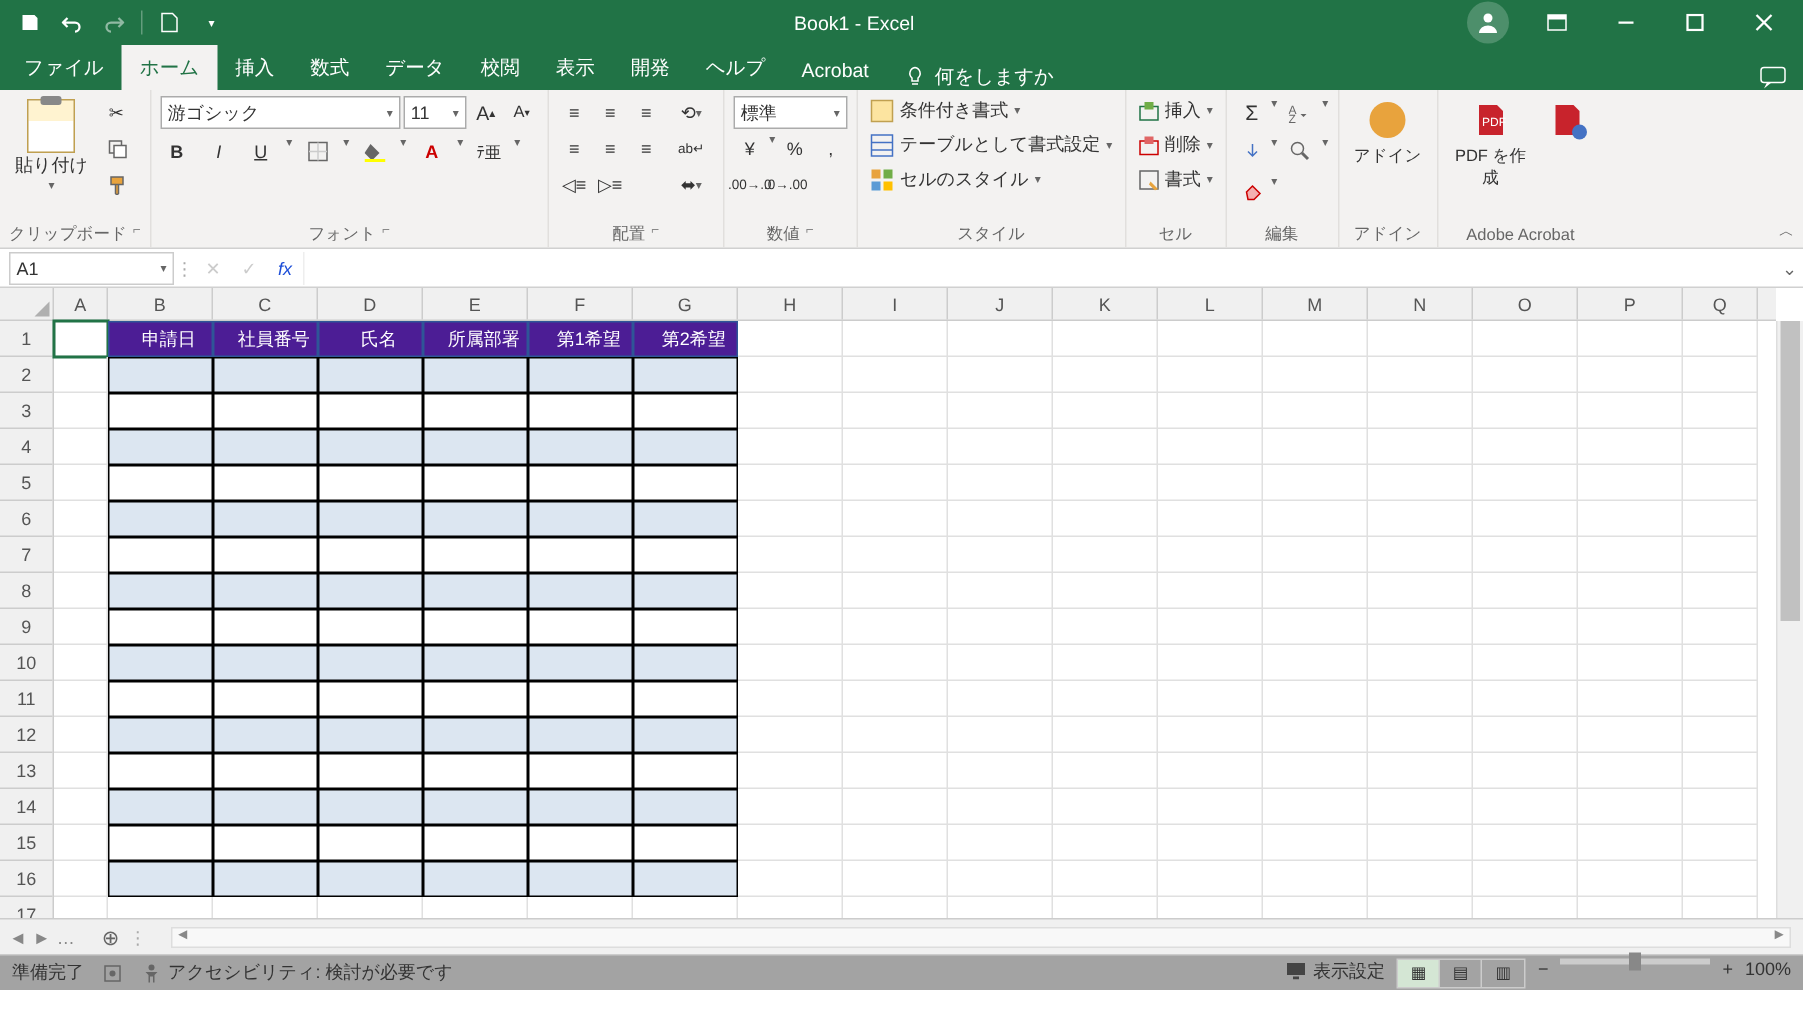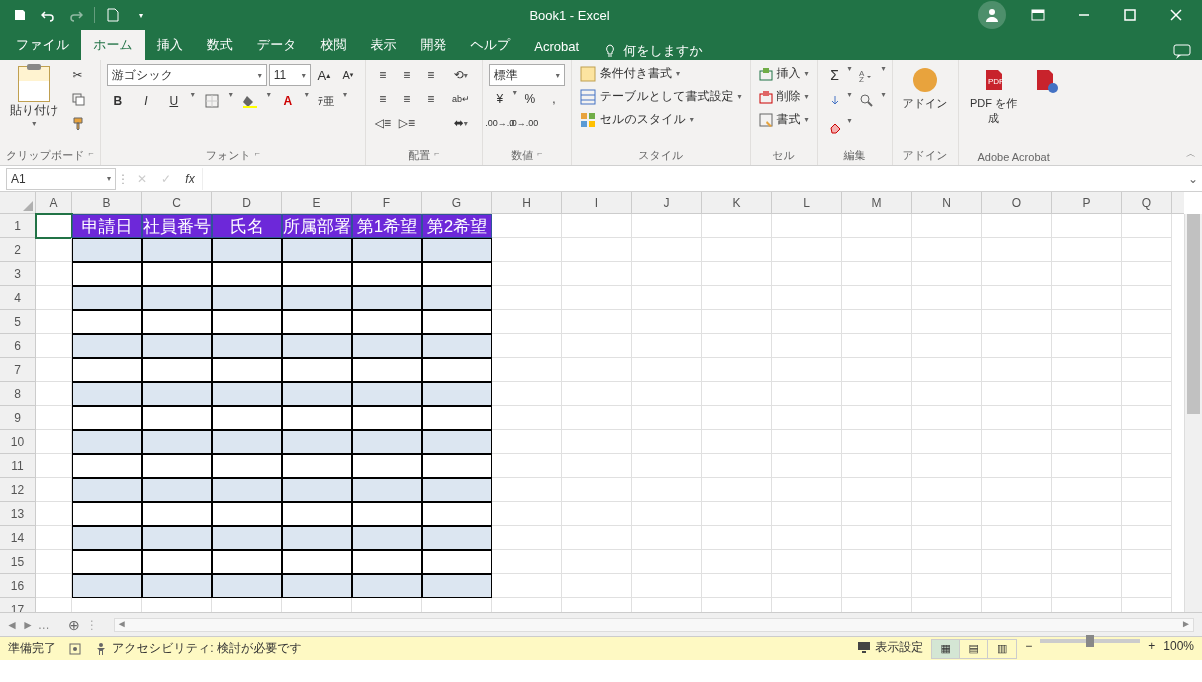--- a/index.html
+++ b/index.html
@@ -39,56 +39,56 @@
 .size-combo { width: 42px; height: 22px; border: 1px solid #ababab; background: #fff; padding: 0 4px; font-size: 12px; display: flex; align-items: center; justify-content: space-between; }
 .num-combo { width: 76px; height: 22px; border: 1px solid #ababab; background: #fff; padding: 0 4px; font-size: 12px; display: flex; align-items: center; justify-content: space-between; }
 .drop-tri { font-size: 8px; color: #666; }
 .style-row { display: flex; align-items: center; gap: 4px; font-size: 12px; cursor: pointer; padding: 1px 2px; white-space: nowrap; }
 .vert-big { display: flex; flex-direction: column; align-items: center; font-size: 11px; cursor: pointer; padding: 2px 4px; gap: 2px; }
 .collapse-caret { position: absolute; right: 6px; bottom: 4px; font-size: 10px; color: #666; cursor: pointer; }
 
 
 .formula-bar { height: 26px; border-bottom: 1px solid #d0d0d0; display: flex; align-items: center; background: #fff; }
 .name-box { width: 110px; height: 22px; border: 1px solid #ccc; margin-left: 6px; padding: 0 4px; display: flex; align-items: center; justify-content: space-between; font-size: 12px; }
-.fx-btn { width: 24px; text-align: center; color: #404040; cursor: pointer; }
+.fx-btn { width: 24px; text-align: center; color: #1d4ed8; cursor: pointer; }
 .fx-input { flex: 1; height: 22px; border-left: 1px solid #eee; padding: 0 6px; }
 .fb-expand { width: 18px; text-align: center; color: #666; cursor: pointer; }
 
 
 .grid-area { position: relative; height: 420px; overflow: hidden; background: #fff; }
 .corner { position: absolute; top: 0; left: 0; width: 36px; height: 22px; background: #f0f0f0; border-right: 1px solid #ccc; border-bottom: 1px solid #ccc; }
 .corner::after { content: ""; position: absolute; right: 2px; bottom: 2px; border-left: 10px solid transparent; border-bottom: 10px solid #b0b0b0; }
 .col-headers { position: absolute; top: 0; left: 36px; right: 18px; height: 22px; display: flex; background: #f0f0f0; border-bottom: 1px solid #ccc; }
 .col-h { border-right: 1px solid #ccc; text-align: center; font-size: 12px; color: #555; line-height: 22px; cursor: pointer; }
 .row-headers { position: absolute; top: 22px; left: 0; width: 36px; background: #f0f0f0; border-right: 1px solid #ccc; }
 .row-h { height: 24px; border-bottom: 1px solid #ccc; text-align: center; font-size: 12px; color: #555; line-height: 24px; cursor: pointer; }
 .cells { position: absolute; top: 22px; left: 36px; right: 18px; bottom: 0; }
 .cell-row { display: flex; height: 24px; }
 .cell { border-right: 1px solid #e0e0e0; border-bottom: 1px solid #e0e0e0; display: flex; align-items: center; justify-content: center; font-size: 12px; }
-.hdr-cell { background: #6d28d9; color: #fff; border: 1px solid #2f5597; font-size: 17px; }
+.hdr-cell { background: #4c1d95; color: #fff; border: 1px solid #2f5597; font-size: 12px; padding-left: 11px; }
 .tbl-cell { border: 1px solid #000; }
 .tbl-alt { background: #dce6f1; }
 .selected-cell { outline: 2px solid #217346; outline-offset: -1px; }
 .vscroll { position: absolute; top: 22px; right: 0; width: 18px; bottom: 0; background: #f0f0f0; border-left: 1px solid #ddd; }
 .vscroll-thumb { position: absolute; top: 0; left: 2px; right: 2px; height: 200px; background: #c1c1c1; }
 
 
 .sheet-bar { height: 24px; display: flex; align-items: center; background: #f0f0f0; border-top: 1px solid #ccc; font-size: 12px; }
 .sheet-nav { display: flex; padding: 0 6px; gap: 4px; color: #888; }
 .sheet-nav span { cursor: pointer; }
 .sheet-tabs { display: flex; align-items: flex-end; height: 100%; }
 .s-tab { padding: 3px 12px; border: 1px solid #ccc; border-bottom: none; background: #f0f0f0; cursor: pointer; margin-right: -1px; }
 .s-tab.active { background: #fff; border-bottom: 1px solid #fff; font-weight: bold; }
 .s-add { width: 24px; text-align: center; cursor: pointer; color: #666; font-size: 14px; margin-left: 6px; }
 .hscroll { flex: 1; margin: 0 8px 0 20px; height: 14px; background: #f8f8f8; border: 1px solid #ddd; position: relative; }
 .hscroll::before { content: "◄"; position: absolute; left: 2px; top: -1px; font-size: 10px; color: #888; }
 .hscroll::after { content: "►"; position: absolute; right: 2px; top: -1px; font-size: 10px; color: #888; }
 
 
-.status-bar { height: 24px; background: #fef9c3; border-top: 1px solid #ccc; display: flex; align-items: center; font-size: 12px; padding: 0 8px; gap: 12px; }
+.status-bar { height: 24px; background: #a3a3a3; border-top: 1px solid #ccc; display: flex; align-items: center; font-size: 12px; padding: 0 8px; gap: 12px; }
 .status-right { margin-left: auto; display: flex; align-items: flex-start; gap: 8px; }
 .view-btns { display: flex; border: 1px solid #ccc; }
 .view-btn { width: 28px; height: 18px; display: flex; align-items: center; justify-content: center; cursor: pointer; border-right: 1px solid #ccc; font-size: 11px; }
 .view-btn:last-child { border-right: none; }
 .view-btn.active { background: #d4e6d4; }
 .zoom-slider { width: 100px; height: 4px; background: #ccc; position: relative; }
 .zoom-slider::before { content: ""; position: absolute; left: 50%; top: -4px; width: 8px; height: 12px; background: #888; transform: translateX(-50%); }
 
 svg { display: block; }
 </style>

